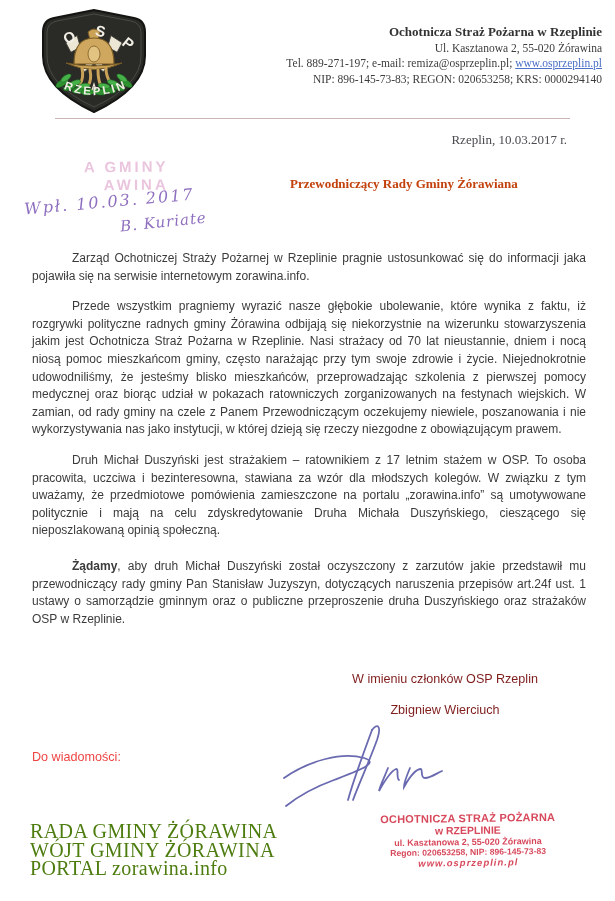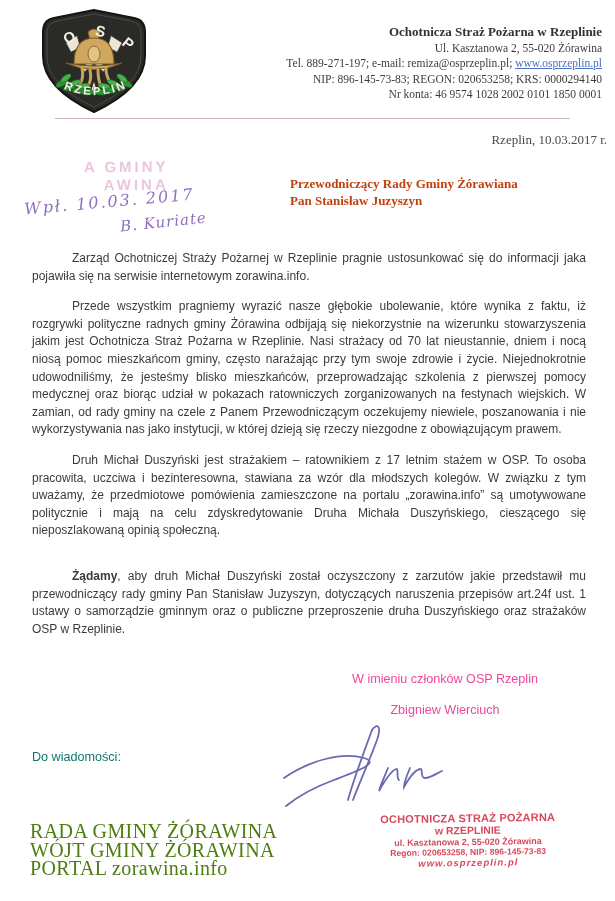--- a/index.html
+++ b/index.html
@@ -11,48 +11,48 @@
   
   .logo{position:absolute;left:28px;top:6px;width:132px;height:110px;}
   .header-block{
     position:absolute;left:178px;top:24px;width:424px;
     text-align:right;font-size:11.5px;line-height:15.5px;color:#3c3c3c;
   }
   .header-block .org{font-weight:bold;font-size:13px;margin-bottom:1px;color:#333;}
   .header-block a.site{color:#4a6fc4;text-decoration:underline;}
   .rule{position:absolute;left:55px;top:118px;width:515px;height:1px;background:#c9b6b2;}
   
-  .date{position:absolute;left:0;top:132px;width:567px;text-align:right;font-size:13px;color:#4a4a50;padding-left:40px;}
+  .date{position:absolute;left:0;top:132px;width:567px;text-align:right;font-size:13px;color:#4a4a50;}
   .recipient{position:absolute;left:290px;top:176px;font-weight:bold;font-size:13px;line-height:16.5px;color:#c2410c;}
   
   .rx-stamp{position:absolute;left:84px;top:158px;color:#e3b2d2;opacity:.75;
     font-family:"Liberation Sans",sans-serif;font-weight:bold;font-size:15px;
     letter-spacing:3px;line-height:18px;transform:rotate(-.5deg);text-align:right;}
   .rx-stamp .l2{margin-left:4px;}
   .hand{position:absolute;color:#8f6fbf;font-style:italic;
     font-family:"DejaVu Serif",serif;transform:rotate(-5deg);}
   .hand1{left:24px;top:192px;font-size:16px;letter-spacing:2px;}
   .hand2{left:120px;top:213px;font-size:15px;transform:rotate(-6deg);letter-spacing:1px;}
   
   .body-text{
     position:absolute;left:32px;top:250px;width:554px;
     font-family:"Liberation Sans",sans-serif;font-size:12px;line-height:17.6px;
     text-align:justify;color:#3b3b3b;
   }
   .body-text p{margin:0 0 13px 0;text-indent:40px;}
-  .body-text p.gap{margin-bottom:28px;}
+  .body-text p.gap{margin-bottom:18px;}
   .b{font-weight:bold;}
   
   .closing{position:absolute;left:330px;top:672px;width:230px;text-align:center;
-    font-family:"Liberation Sans",sans-serif;font-size:12.6px;color:#ec4899;}
+    font-family:"Liberation Sans",sans-serif;font-size:12.6px;color:#7f1d1d;}
   .closing .name{margin-top:17px;}
   .signature{position:absolute;left:276px;top:716px;width:190px;height:96px;}
   
   .cc-label{position:absolute;left:32px;top:750px;font-family:"Liberation Sans",sans-serif;
-    font-size:12.6px;color:#0f766e;}
+    font-size:12.6px;color:#ef4444;}
   .cc-list{position:absolute;left:30px;top:822px;font-size:20px;line-height:18.5px;
     letter-spacing:.4px;color:#4d7c0f;}
   
   .red-stamp{position:absolute;left:366px;top:812px;width:204px;text-align:center;
     font-family:"Liberation Sans",sans-serif;color:#d4394e;transform:rotate(-.8deg);
     opacity:.92;font-weight:bold;}
   .red-stamp .r1{font-size:11px;letter-spacing:.2px;}
   .red-stamp .r2{font-size:10.5px;}
   .red-stamp .r3{font-size:9px;margin-top:1px;}
   .red-stamp .r4{font-size:8.6px;}
@@ -113,36 +113,34 @@
         <textPath href="#arcB" startOffset="6">RZEPLIN</textPath>
       </text>
     </svg>
   </div>
 
   <div class="header-block">
     <div class="org">Ochotnicza Straż Pożarna w Rzeplinie</div>
     <div>Ul. Kasztanowa 2, 55-020 Żórawina</div>
     <div><span>Tel. 889-271-197; e-mail: remiza@osprzeplin.pl; </span><a class="site">www.osprzeplin.pl</a></div>
     <div>NIP: 896-145-73-83; REGON: 020653258; KRS: 0000294140</div>
-    <div>Nr konta: 46 9574 1028 2002 0101 1850 0001</div>
   </div>
   <div class="rule"></div>
 
   <div class="date">Rzeplin, 10.03.2017 r.</div>
 
   <div class="rx-stamp">
     <div class="l1">A GMINY</div>
     <div class="l2">AWINA</div>
   </div>
   <div class="hand hand1">Wpł. 10.03. 2017</div>
   <div class="hand hand2">B. Kuriate</div>
 
   <div class="recipient">
     <div>Przewodniczący Rady Gminy Żórawiana</div>
-    <div>Pan Stanisław Juzyszyn</div>
   </div>
 
   <div class="body-text">
     <p>Zarząd Ochotniczej Straży Pożarnej w Rzeplinie pragnie ustosunkować się do informacji jaka pojawiła się na serwisie internetowym zorawina.info.</p>
     <p>Przede wszystkim pragniemy wyrazić nasze głębokie ubolewanie, które wynika z faktu, iż rozgrywki polityczne radnych gminy Żórawina odbijają się niekorzystnie na wizerunku stowarzyszenia jakim jest Ochotnicza Straż Pożarna w Rzeplinie.  Nasi strażacy od 70 lat nieustannie, dniem i nocą niosą pomoc mieszkańcom gminy, często narażając przy tym swoje zdrowie i życie.  Niejednokrotnie udowodniliśmy, że jesteśmy blisko mieszkańców, przeprowadzając szkolenia z pierwszej pomocy medycznej oraz biorąc udział w pokazach ratowniczych zorganizowanych na festynach wiejskich. W zamian, od rady gminy na czele z Panem Przewodniczącym oczekujemy niewiele, poszanowania i nie wykorzystywania nas jako instytucji, w której dzieją się rzeczy niezgodne z obowiązującym prawem.</p>
     <p class="gap">Druh Michał Duszyński jest strażakiem – ratownikiem z 17 letnim  stażem w OSP. To osoba pracowita, uczciwa i bezinteresowna, stawiana za wzór dla młodszych kolegów. W związku z tym uważamy, że przedmiotowe pomówienia zamieszczone na portalu „zorawina.info” są umotywowane politycznie i mają na celu zdyskredytowanie Druha Michała Duszyńskiego, cieszącego się nieposzlakowaną opinią społeczną.</p>
     <p><span class="b">Żądamy</span><span>, aby druh Michał Duszyński został oczyszczony z zarzutów jakie przedstawił mu przewodniczący rady gminy Pan Stanisław Juzyszyn,  dotyczących naruszenia przepisów art.24f ust. 1 ustawy o samorządzie gminnym oraz o publiczne przeproszenie druha Duszyńskiego oraz strażaków OSP w Rzeplinie.</span></p>
   </div>
 
   <div class="closing">

